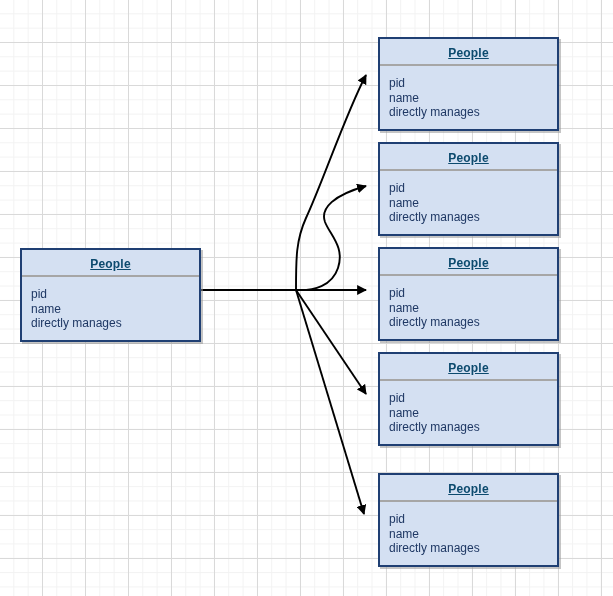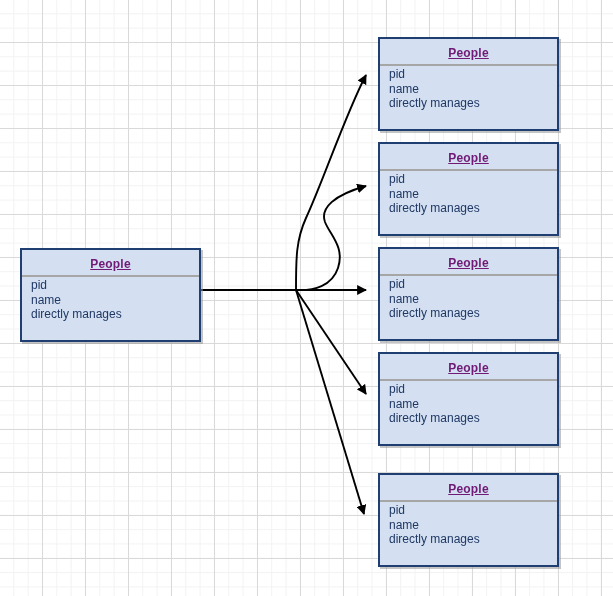--- a/index.html
+++ b/index.html
@@ -52,26 +52,26 @@
   .entity-header {
     height: 25px;
     line-height: 25px;
     text-align: center;
     border-bottom: 2px solid #a6a6a6;
     background: #d4e0f2;
   }
   .entity-title {
     font-size: 12px;
     font-weight: bold;
-    color: #701a75;
+    color: #0c4a6e;
     text-decoration: underline;
     letter-spacing: 0.2px;
   }
   .entity-body {
-    padding: 1px 0 0 9px;
+    padding: 10px 0 0 9px;
   }
   .attr {
     font-size: 12px;
     line-height: 14.5px;
     color: #1f3864;
     white-space: nowrap;
   }
 </style>
 </head>
 <body>

